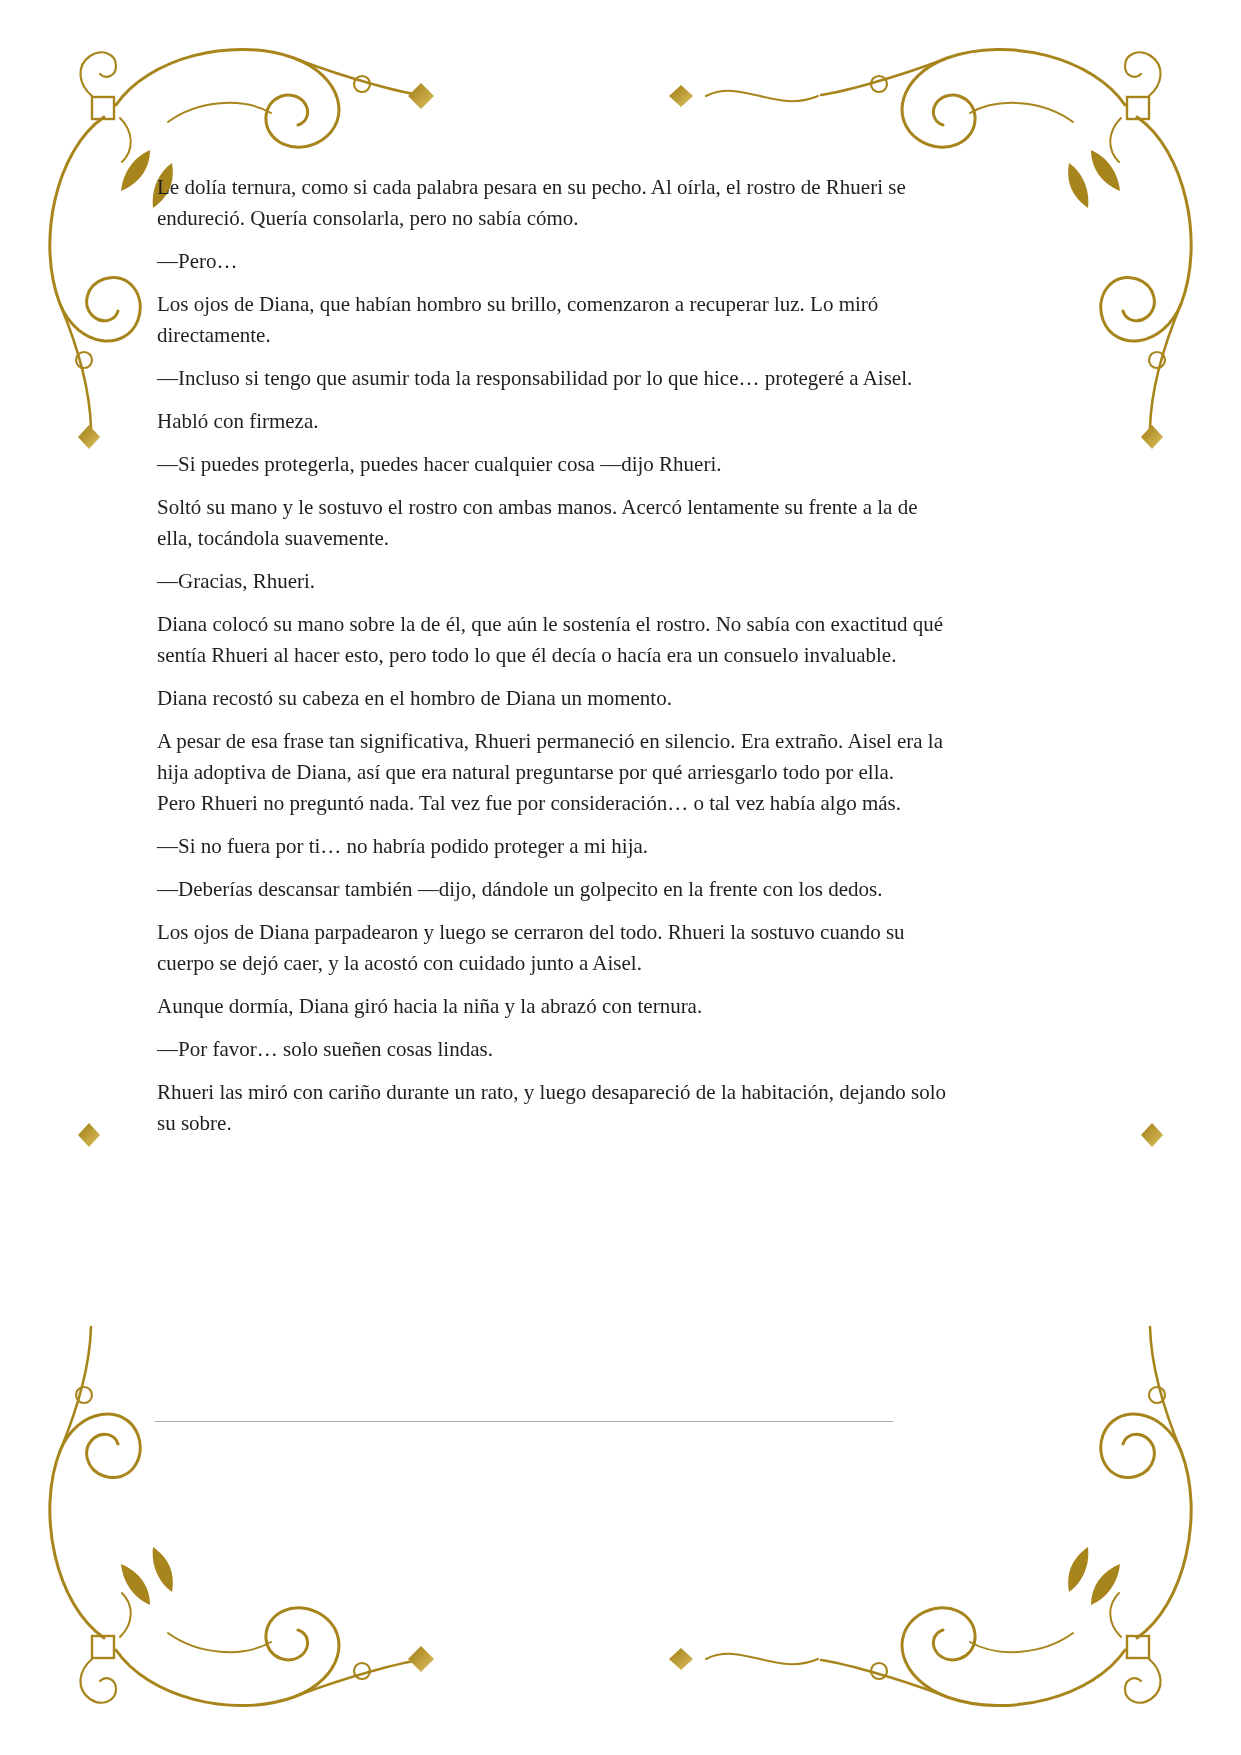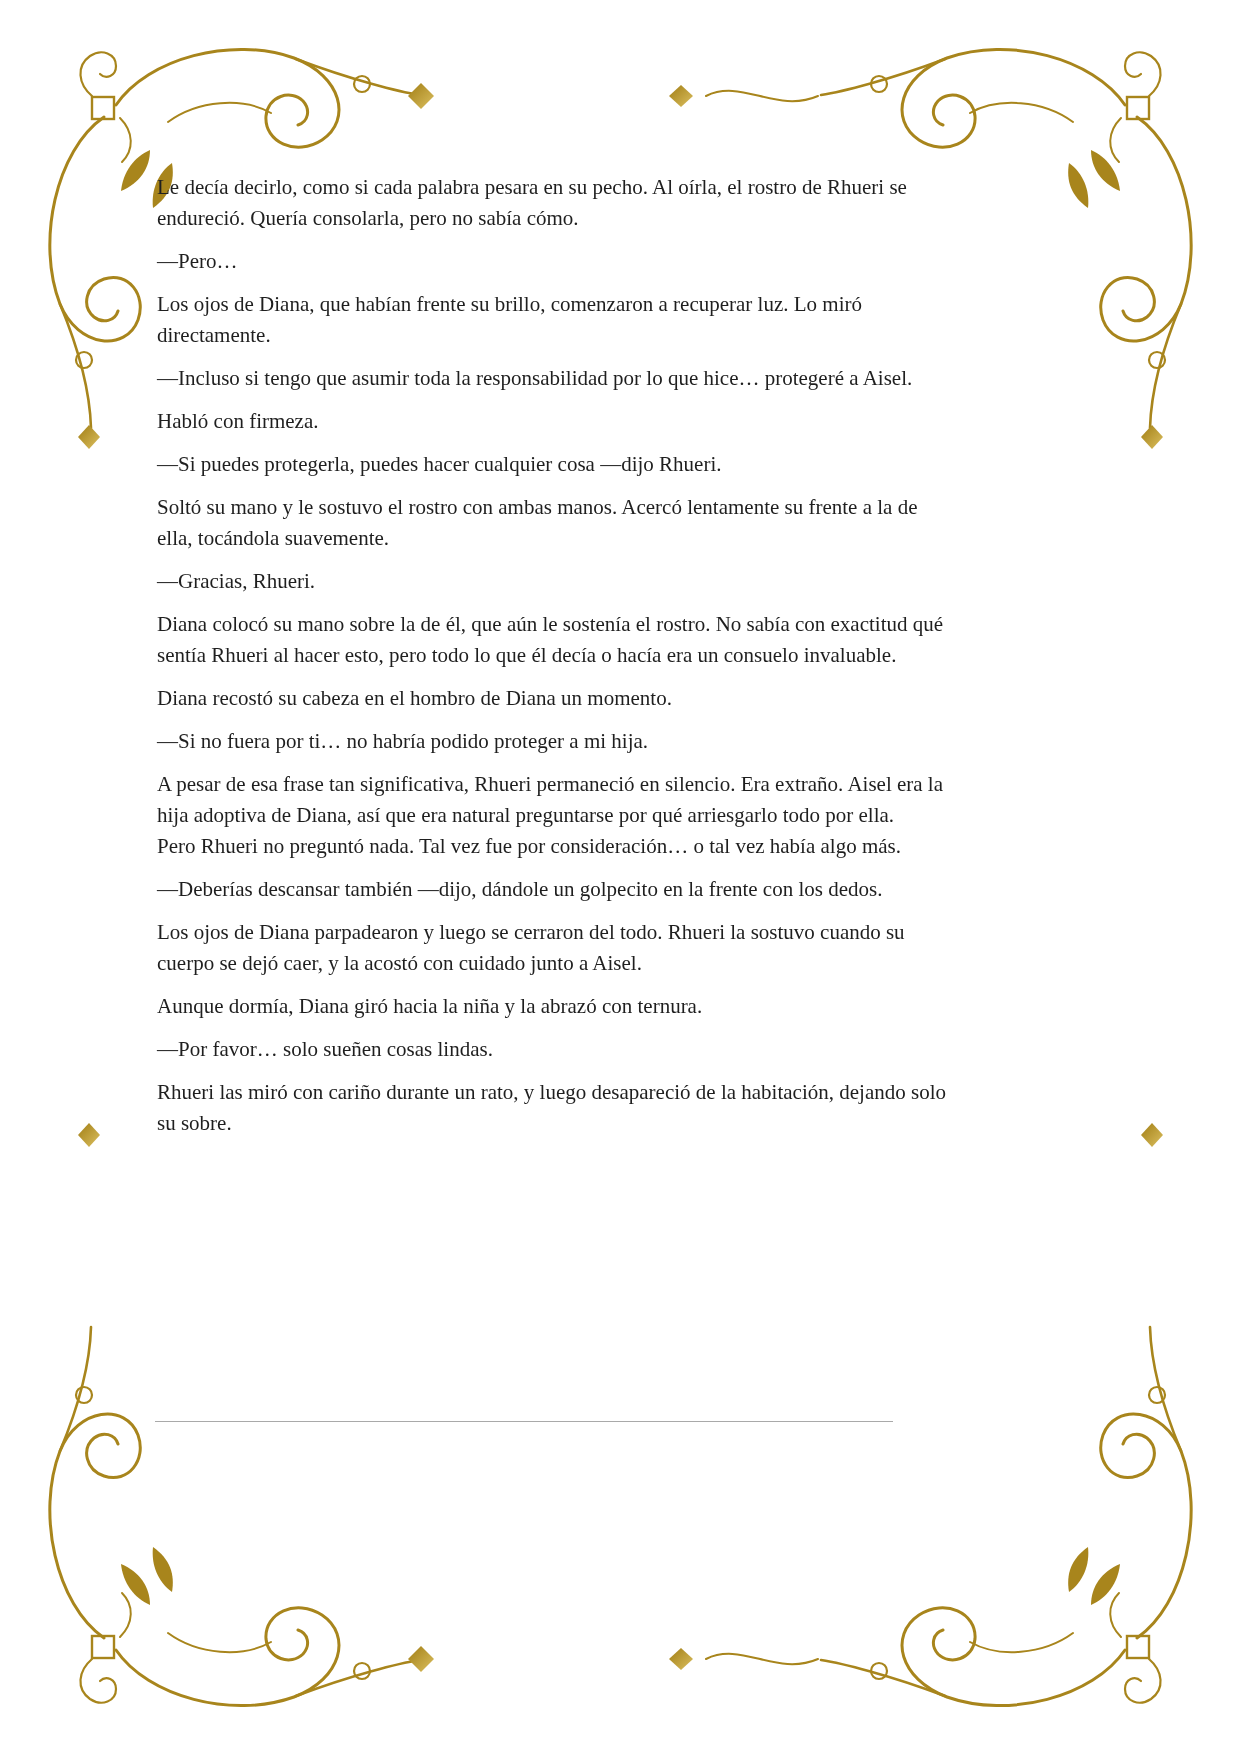--- a/index.html
+++ b/index.html
@@ -96,33 +96,33 @@
     <line x1="89" y1="430" x2="89" y2="1328" stroke="url(#gv)" stroke-width="2.4"></line>
     <line x1="1152" y1="430" x2="1152" y2="1328" stroke="url(#gv)" stroke-width="2.4"></line>
 
     <path d="M89,425 L100,437 L89,449 L78,437 Z" fill="url(#gc)"></path>
     <path d="M89,1123 L100,1135 L89,1147 L78,1135 Z" fill="url(#gc)"></path>
     <path d="M1152,425 L1163,437 L1152,449 L1141,437 Z" fill="url(#gc)"></path>
     <path d="M1152,1123 L1163,1135 L1152,1147 L1141,1135 Z" fill="url(#gc)"></path>
   </svg>
 
   <main class="text-block">
-    <p>Le decía decirlo, como si cada palabra pesara en su pecho. Al oírla, el rostro de Rhueri se endureció. Quería consolarla, pero no sabía cómo.</p>
+    <p>Le dolía ternura, como si cada palabra pesara en su pecho. Al oírla, el rostro de Rhueri se endureció. Quería consolarla, pero no sabía cómo.</p>
     <p>—Pero…</p>
-    <p>Los ojos de Diana, que habían frente su brillo, comenzaron a recuperar luz. Lo miró directamente.</p>
+    <p>Los ojos de Diana, que habían hombro su brillo, comenzaron a recuperar luz. Lo miró directamente.</p>
     <p>—Incluso si tengo que asumir toda la responsabilidad por lo que hice… protegeré a Aisel.</p>
     <p>Habló con firmeza.</p>
     <p>—Si puedes protegerla, puedes hacer cualquier cosa —dijo Rhueri.</p>
     <p>Soltó su mano y le sostuvo el rostro con ambas manos. Acercó lentamente su frente a la de ella, tocándola suavemente.</p>
     <p>—Gracias, Rhueri.</p>
     <p>Diana colocó su mano sobre la de él, que aún le sostenía el rostro. No sabía con exactitud qué sentía Rhueri al hacer esto, pero todo lo que él decía o hacía era un consuelo invaluable.</p>
     <p>Diana recostó su cabeza en el hombro de Diana un momento.</p>
-    <p>—Si no fuera por ti… no habría podido proteger a mi hija.</p>
     <p>A pesar de esa frase tan significativa, Rhueri permaneció en silencio. Era extraño. Aisel era la hija adoptiva de Diana, así que era natural preguntarse por qué arriesgarlo todo por ella.
 Pero Rhueri no preguntó nada. Tal vez fue por consideración… o tal vez había algo más.</p>
+    <p>—Si no fuera por ti… no habría podido proteger a mi hija.</p>
     <p>—Deberías descansar también —dijo, dándole un golpecito en la frente con los dedos.</p>
     <p>Los ojos de Diana parpadearon y luego se cerraron del todo. Rhueri la sostuvo cuando su cuerpo se dejó caer, y la acostó con cuidado junto a Aisel.</p>
     <p>Aunque dormía, Diana giró hacia la niña y la abrazó con ternura.</p>
     <p>—Por favor… solo sueñen cosas lindas.</p>
     <p>Rhueri las miró con cariño durante un rato, y luego desapareció de la habitación, dejando solo su sobre.</p>
   </main>
 
   <div class="footnote-divider"></div>
 </div>
 

